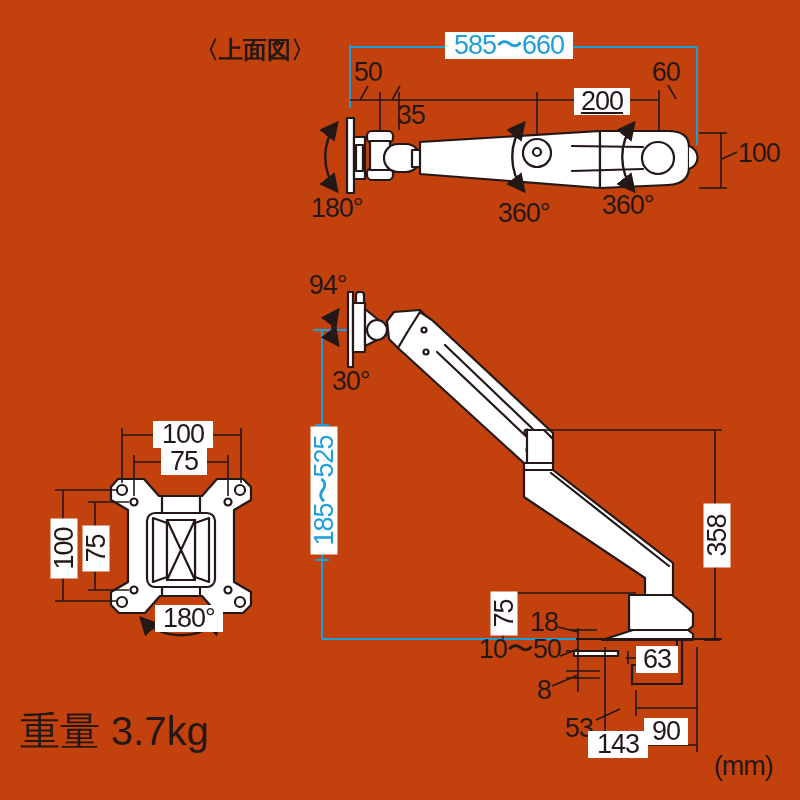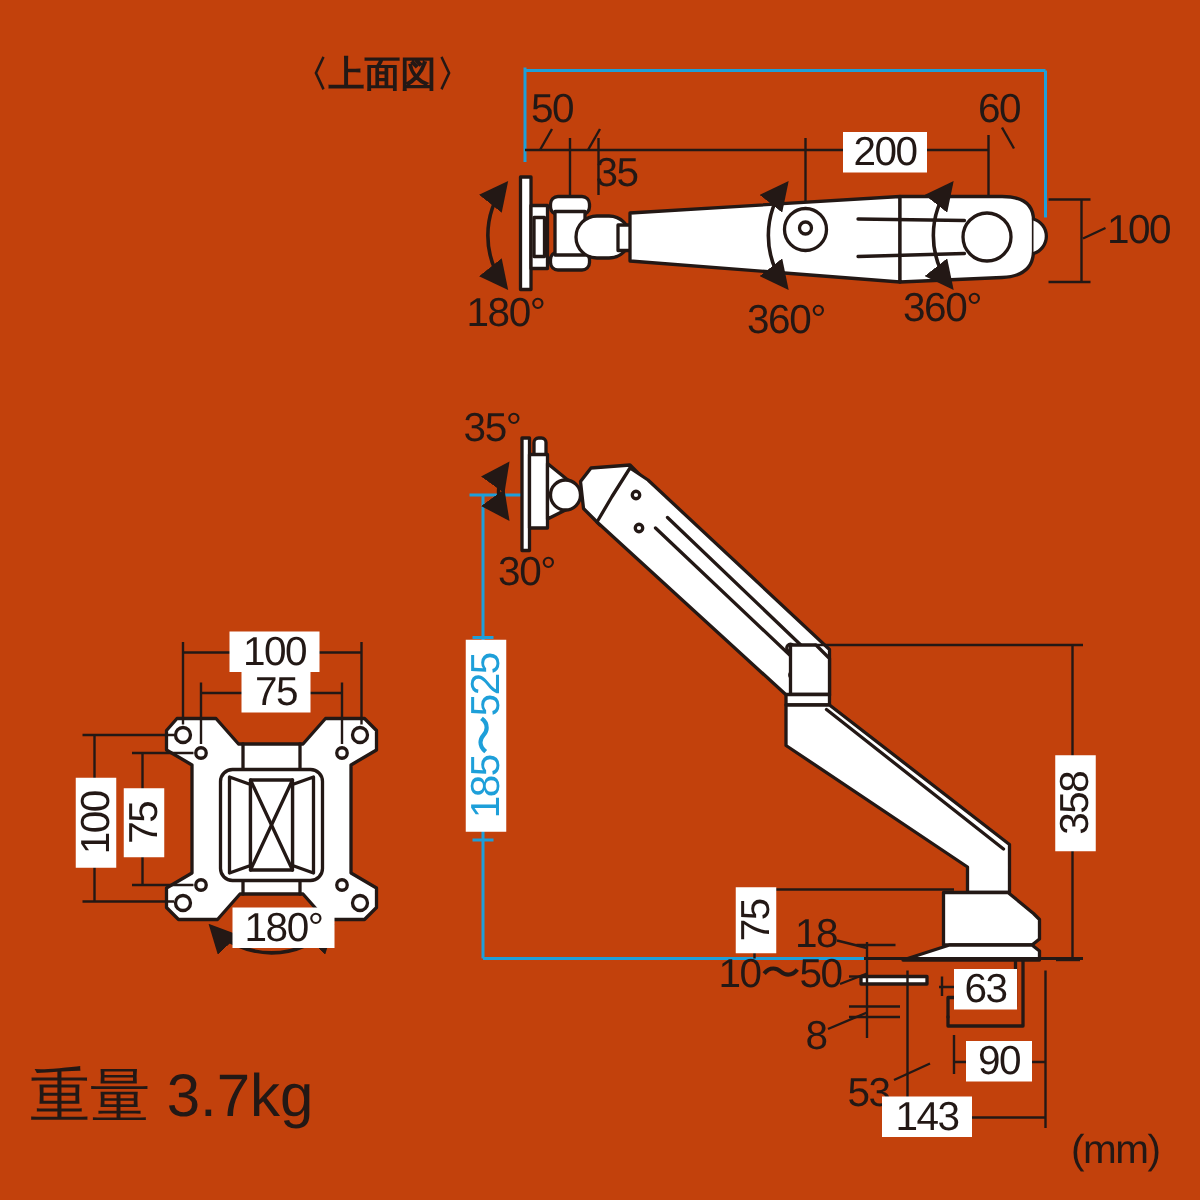--- a/index.html
+++ b/index.html
@@ -164,39 +164,40 @@
       <line x1="55" y1="601" x2="116" y2="601"></line>
       <line x1="95" y1="502" x2="95" y2="590"></line>
       <line x1="88" y1="502" x2="129" y2="502"></line>
       <line x1="88" y1="590" x2="129" y2="590"></line>
     </g>
     <path class="arc" marker-start="url(#arw)" marker-end="url(#arw)" d="M141,618 A55,55 0 0 0 221,618"></path>
   </g>
 </svg>
 
 <div class="lbl title" style="left:195px;top:38px;">〈上面図〉</div>
+<div class="lbl bg cyan" style="left:445px;top:32px;width:124px;">585〜660</div>
 <div class="lbl" style="left:350px;top:59px;width:36px;">50</div>
 <div class="lbl" style="left:393px;top:59px;width:36px;margin-top:43px;">35</div>
-<div class="lbl bg" style="left:562px;top:88px;width:52px;">200</div>
+<div class="lbl bg" style="left:574px;top:88px;width:52px;text-decoration:underline;">200</div>
 <div class="lbl" style="left:648px;top:59px;width:36px;">60</div>
 <div class="lbl" style="left:738px;top:140px;">100</div>
 <div class="lbl" style="left:307px;top:195px;width:60px;">180°</div>
 <div class="lbl" style="left:492px;top:200px;width:64px;">360°</div>
 <div class="lbl" style="left:596px;top:192px;width:64px;">360°</div>
 
-<div class="lbl" style="left:305px;top:272px;width:46px;">35°</div>
+<div class="lbl" style="left:305px;top:272px;width:46px;">94°</div>
 <div class="lbl" style="left:328px;top:368px;width:46px;">30°</div>
 <div class="lbl v bg cyan" style="left:260px;top:477px;width:124px;">185〜525</div>
 <div class="lbl v bg" style="left:685px;top:522px;width:60px;">358</div>
 <div class="lbl v bg" style="left:482px;top:600px;width:40px;">75</div>
 <div class="lbl" style="left:526px;top:609px;width:36px;">18</div>
 <div class="lbl" style="left:478px;top:636px;width:84px;">10〜50</div>
 <div class="lbl" style="left:530px;top:677px;width:28px;">8</div>
 <div class="lbl bg" style="left:636px;top:646px;width:38px;">63</div>
-<div class="lbl bg" style="left:644px;top:694px;width:40px;">90</div>
+<div class="lbl bg" style="left:644px;top:718px;width:40px;">90</div>
 <div class="lbl" style="left:560px;top:715px;width:38px;">53</div>
 <div class="lbl bg" style="left:588px;top:731px;width:56px;">143</div>
 <div class="lbl" style="left:714px;top:753px;">(mm)</div>
 
 <div class="lbl bg" style="left:153px;top:421px;width:56px;">100</div>
 <div class="lbl bg" style="left:161px;top:448px;width:42px;">75</div>
 <div class="lbl v bg" style="left:34px;top:535px;width:56px;">100</div>
 <div class="lbl v bg" style="left:73px;top:535px;width:42px;">75</div>
 <div class="lbl bg" style="left:155px;top:605px;width:64px;">180°</div>
 

